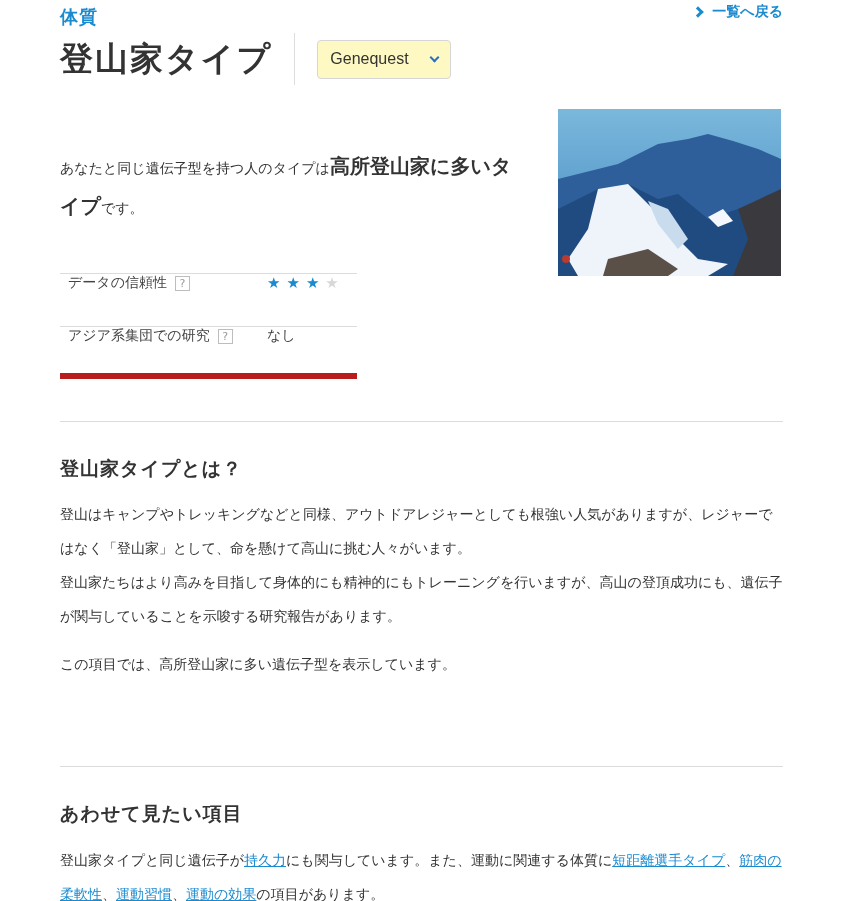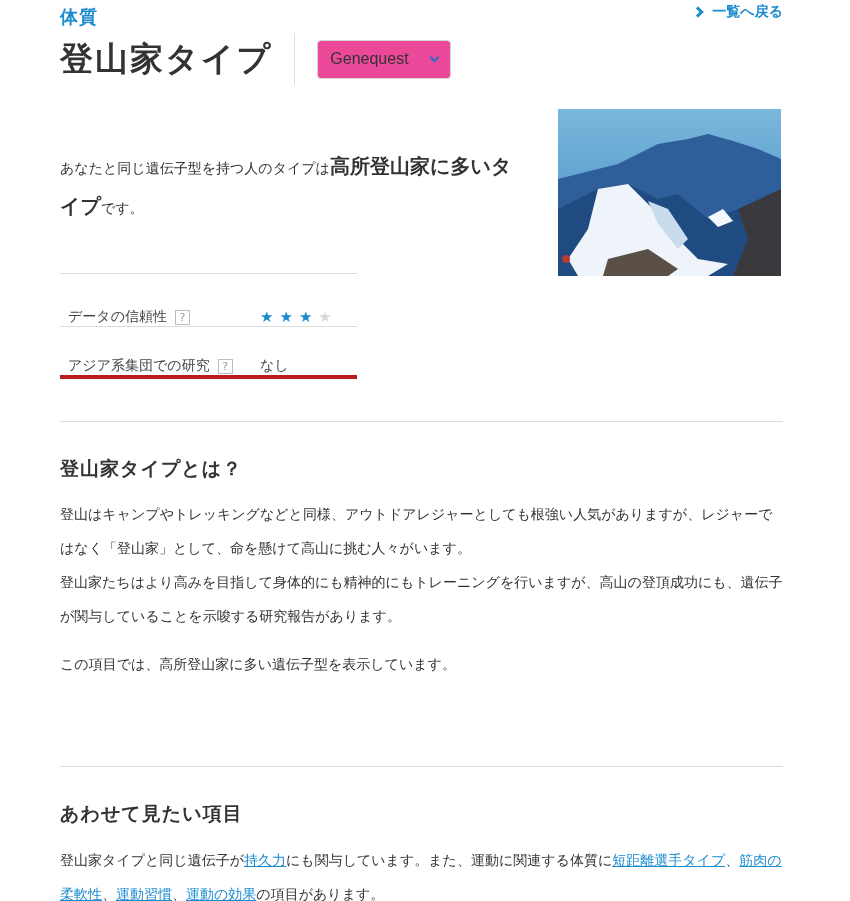--- a/index.html
+++ b/index.html
@@ -29,21 +29,21 @@
       position: absolute; left: 0; top: 32px; height: 54px;
       display: flex; align-items: center;
     }
     .page-title {
       font-size: 33px; font-weight: bold; color: #333; letter-spacing: 2px;
       padding-right: 22px;
     }
     .title-divider { width: 1px; height: 52px; background: #dddddd; margin-right: 22px; }
     .provider-select {
       width: 134px; height: 39px; border: 1px solid #d6d6d6; border-radius: 4px;
-      background: #ec4899; display: flex; align-items: center; justify-content: space-between;
+      background: #fef9c3; display: flex; align-items: center; justify-content: space-between;
       padding: 0 12px 0 12px; font-size: 16px; color: #333; cursor: pointer;
       font-family: "Liberation Sans", sans-serif;
     }
     .provider-select .caret {
       width: 7px; height: 7px; border-right: 2px solid #2a6fc4; border-bottom: 2px solid #2a6fc4;
       transform: rotate(45deg); margin-top: -4px;
     }
 
     .intro { position: absolute; left: 0; top: 125px; width: 470px; }
     .intro p.line1 { font-size: 14px; color: #333; }
@@ -51,24 +51,24 @@
     .intro .result strong { font-size: 20px; font-weight: bold; color: #333; }
 
     .hero-img {
       position: absolute; left: 498px; top: 109px; width: 223px; height: 167px;
       overflow: hidden;
       background: linear-gradient(180deg, #6fb0d6 0%, #4a93c8 28%, #2a6aa8 45%, #1e4f8c 60%, #d9e8f4 78%, #7a8fa2 100%);
     }
 
     .meta-table { position: absolute; left: 0; top: 273px; width: 297px; }
     .meta-row {
-      height: 53px; border-top: 1px solid #dcdcdc; display: flex; align-items: flex-end;
-      font-size: 14px; color: #444;
+      height: 53px; border-top: 1px solid #dcdcdc; display: flex; align-items: flex-start;
+      font-size: 14px; color: #444; gap: 7px;
     }
-    .meta-row:last-child { border-bottom: 4px solid #b91c1c; }
+    .meta-row:last-child { border-bottom: 6px solid #b91c1c; }
     .meta-label { width: 200px; padding-left: 8px; display: flex; align-items: center; gap: 6px; }
     .help-icon {
       display: inline-block; width: 15px; height: 15px; border: 1px solid #bdbdbd;
       font-size: 11px; line-height: 13px; text-align: center; color: #999; cursor: pointer;
       margin-left: 2px;
     }
     .stars { display: flex; gap: 6px; font-size: 15px; }
     .star-on { color: #1b8bd0; }
     .star-off { color: #d8d8d8; }
 

